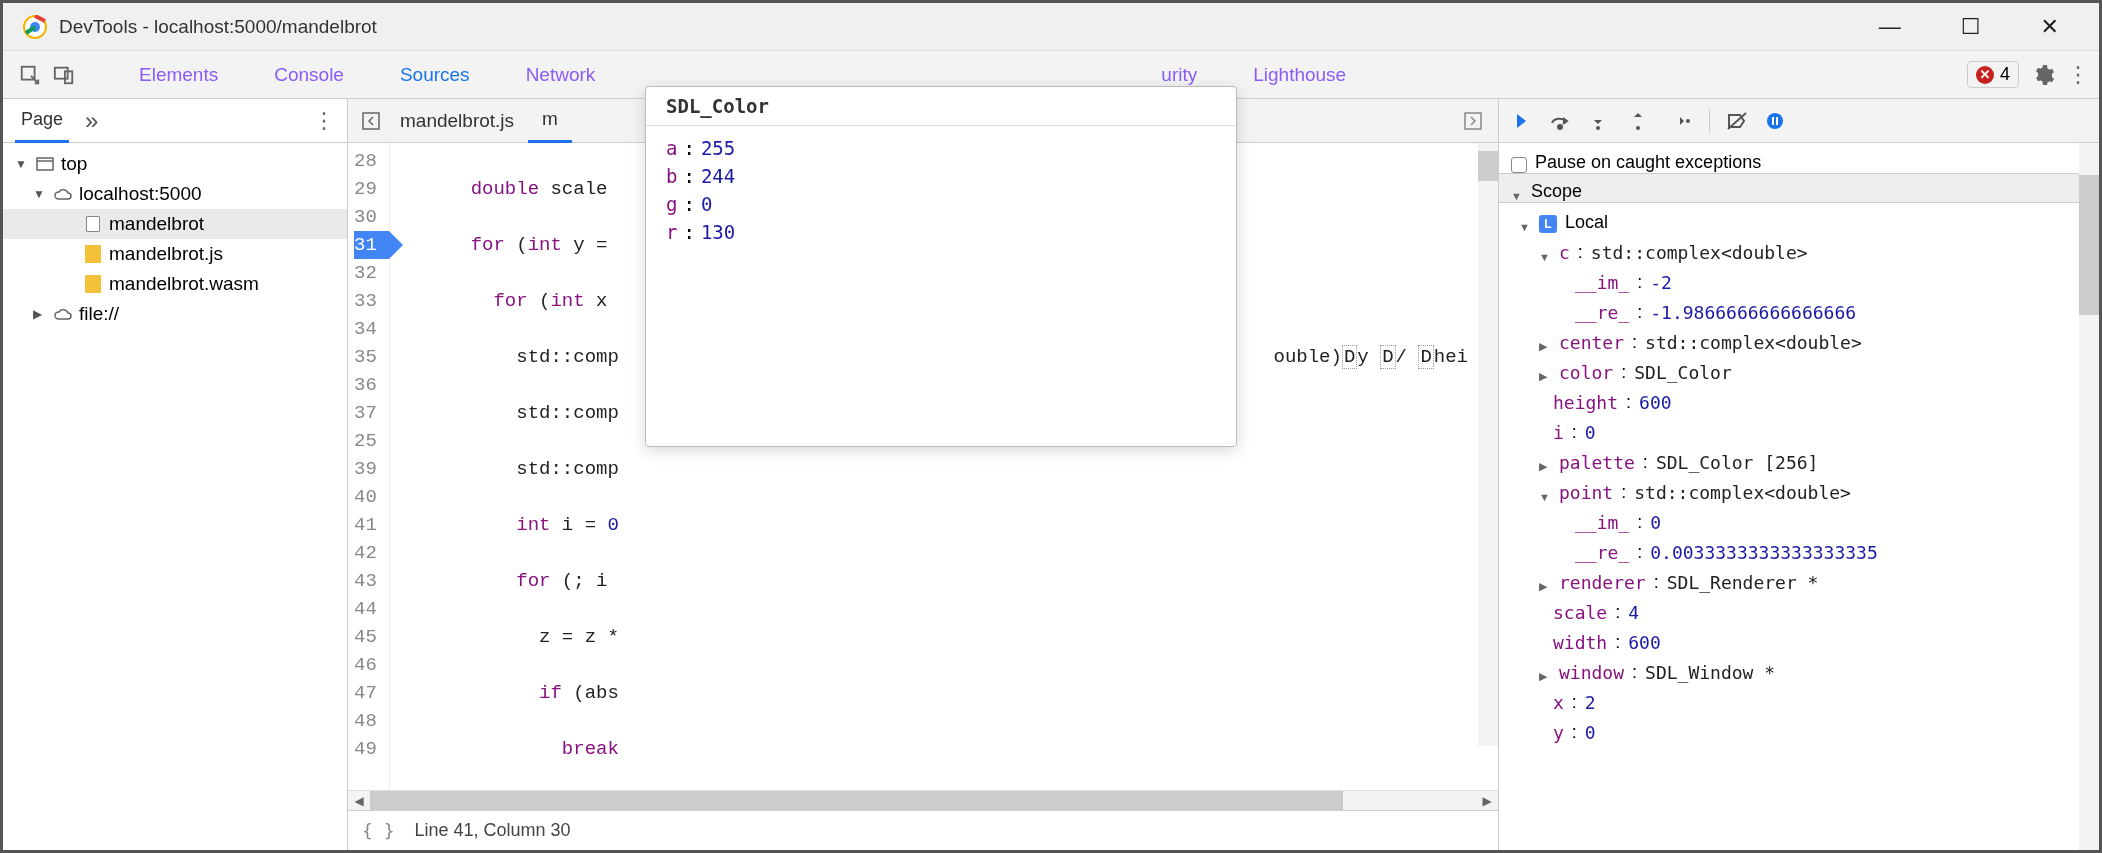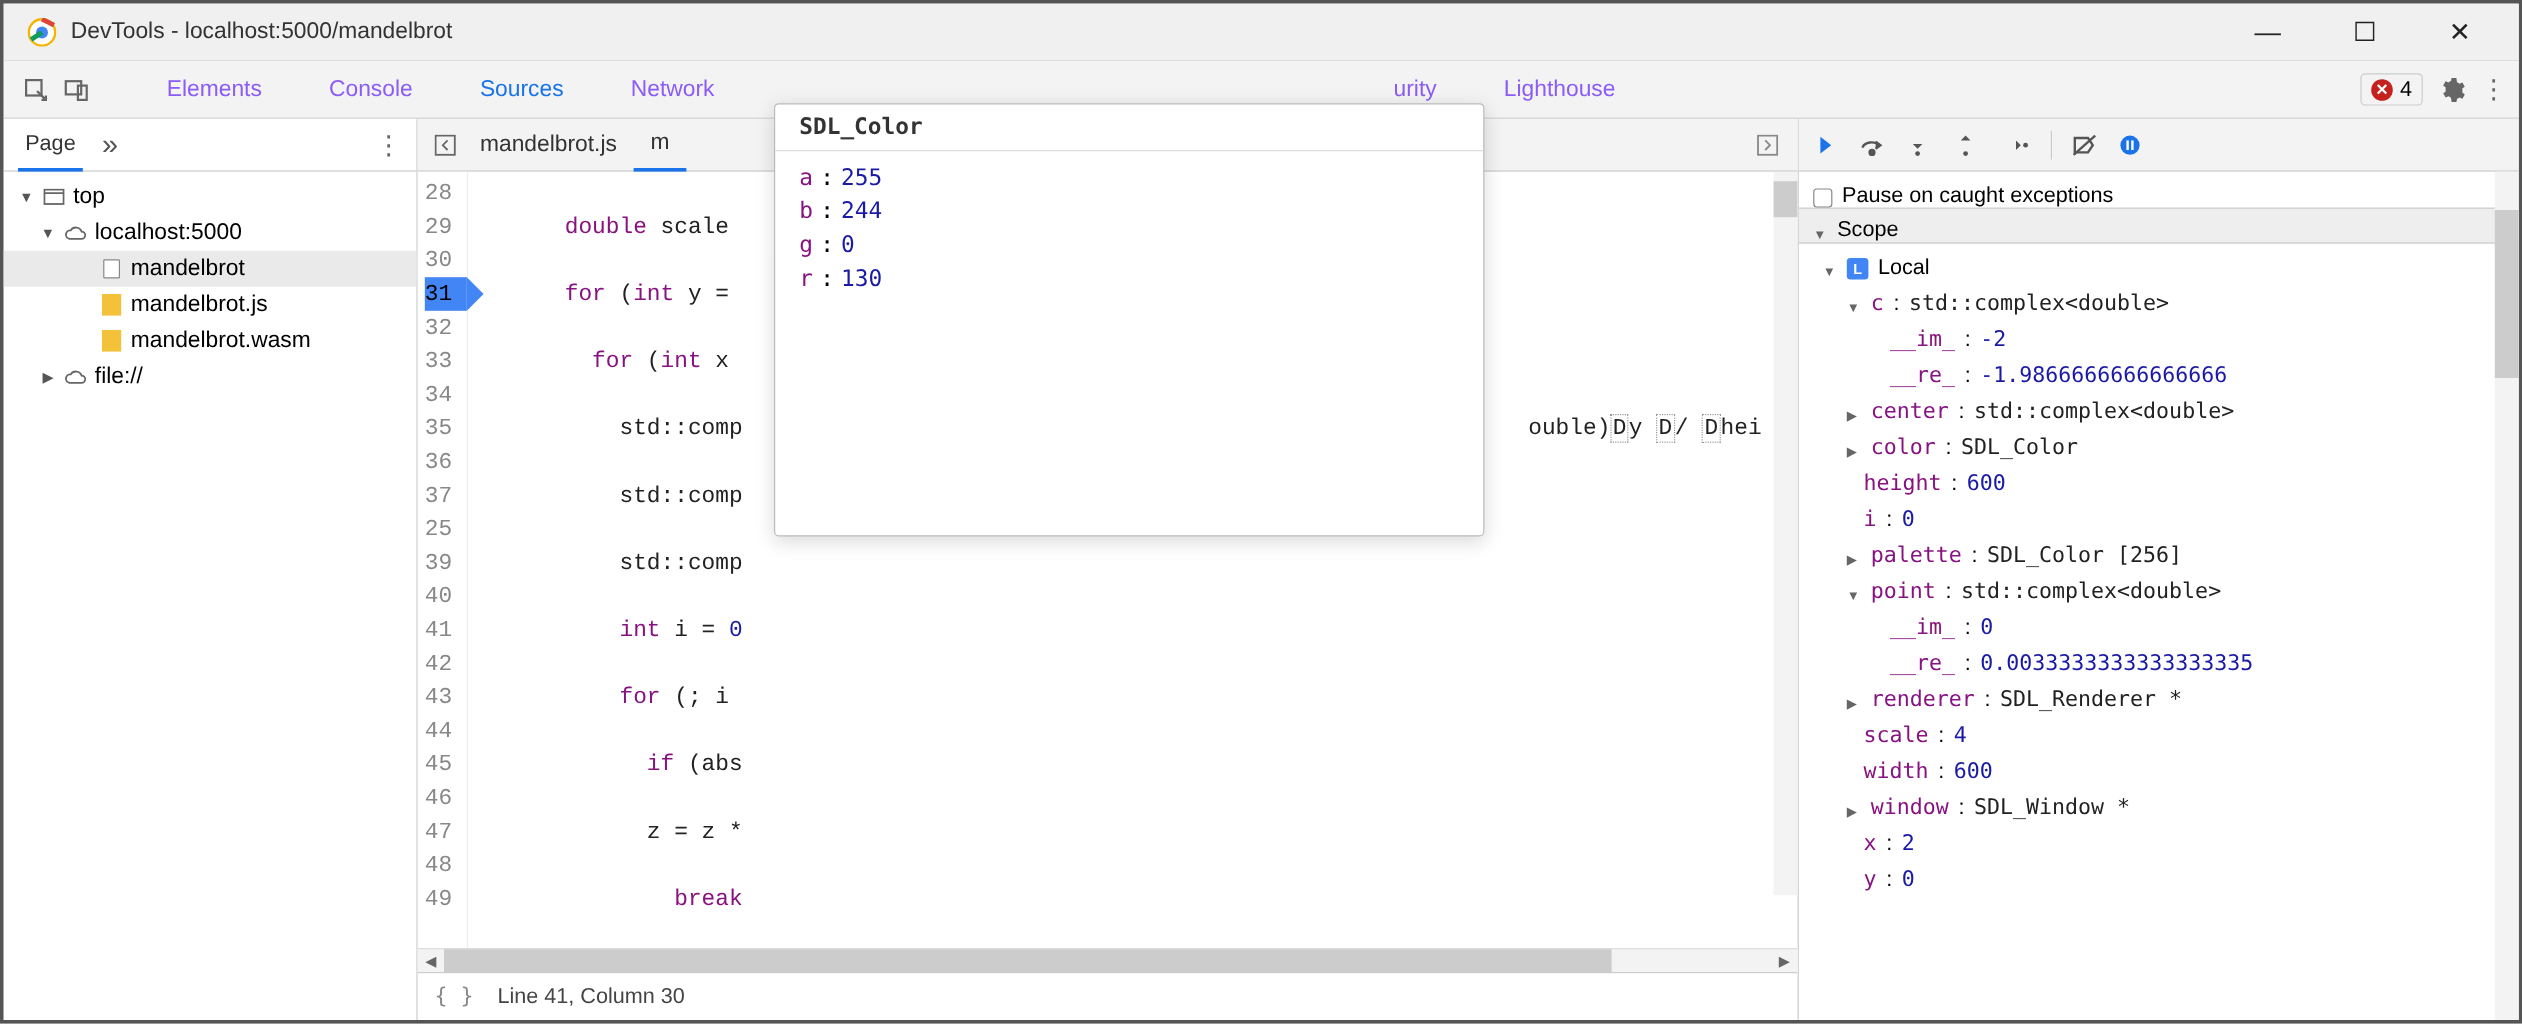--- a/index.html
+++ b/index.html
@@ -77,21 +77,20 @@
 .main {
   display: flex;
   height: calc(100% - 96px);
 }
 
 .sidebar {
   width: 345px;
   border-right: 1px solid #ccc;
   display: flex; flex-direction: column;
   background: #fff;
-  text-align: center;
 }
 .sidebar-tabs {
   height: 44px;
   border-bottom: 1px solid #ccc;
   display: flex; align-items: center;
   padding: 0 12px;
   gap: 16px;
 }
 .sidebar-tabs .ptab {
   font-size: 18px; color: #333;
@@ -156,21 +155,21 @@
   color: #888;
   text-align: right;
   padding: 4px 12px 4px 6px;
   border-right: 1px solid #eee;
   line-height: 28px;
   user-select: none;
 }
 .gutter .gl { height: 28px; }
 .gutter .gl.exec {
   background: #4285f4;
-  color: #000000;
+  color: #ffffff;
   position: relative;
   margin-right: -12px;
   padding-right: 12px;
 }
 .gutter .gl.exec::after {
   content: '';
   position: absolute;
   right: -14px; top: 0;
   border-top: 14px solid transparent;
   border-bottom: 14px solid transparent;
@@ -451,22 +450,22 @@
       </div>
       <div class="code">
 <div class="cl">  <span class="kw">double</span> scale </div>
 <div class="cl">  <span class="kw">for</span> (<span class="kw">int</span> y = </div>
 <div class="cl">    <span class="kw">for</span> (<span class="kw">int</span> x </div>
 <div class="cl">      std::comp<span style="float:right;padding-right:30px">ouble)<span class="var-d">D</span>y <span class="var-d">D</span>/ <span class="var-d">D</span>hei</span></div>
 <div class="cl">      std::comp</div>
 <div class="cl">      std::comp</div>
 <div class="cl">      <span class="kw">int</span> i = <span class="num">0</span></div>
 <div class="cl">      <span class="kw">for</span> (; i </div>
+<div class="cl">        z = z *</div>
 <div class="cl">        <span class="kw">if</span> (abs</div>
-<div class="cl">        z = z *</div>
 <div class="cl">          <span class="kw">break</span></div>
 
 
 
 
 
 
 
 
 

